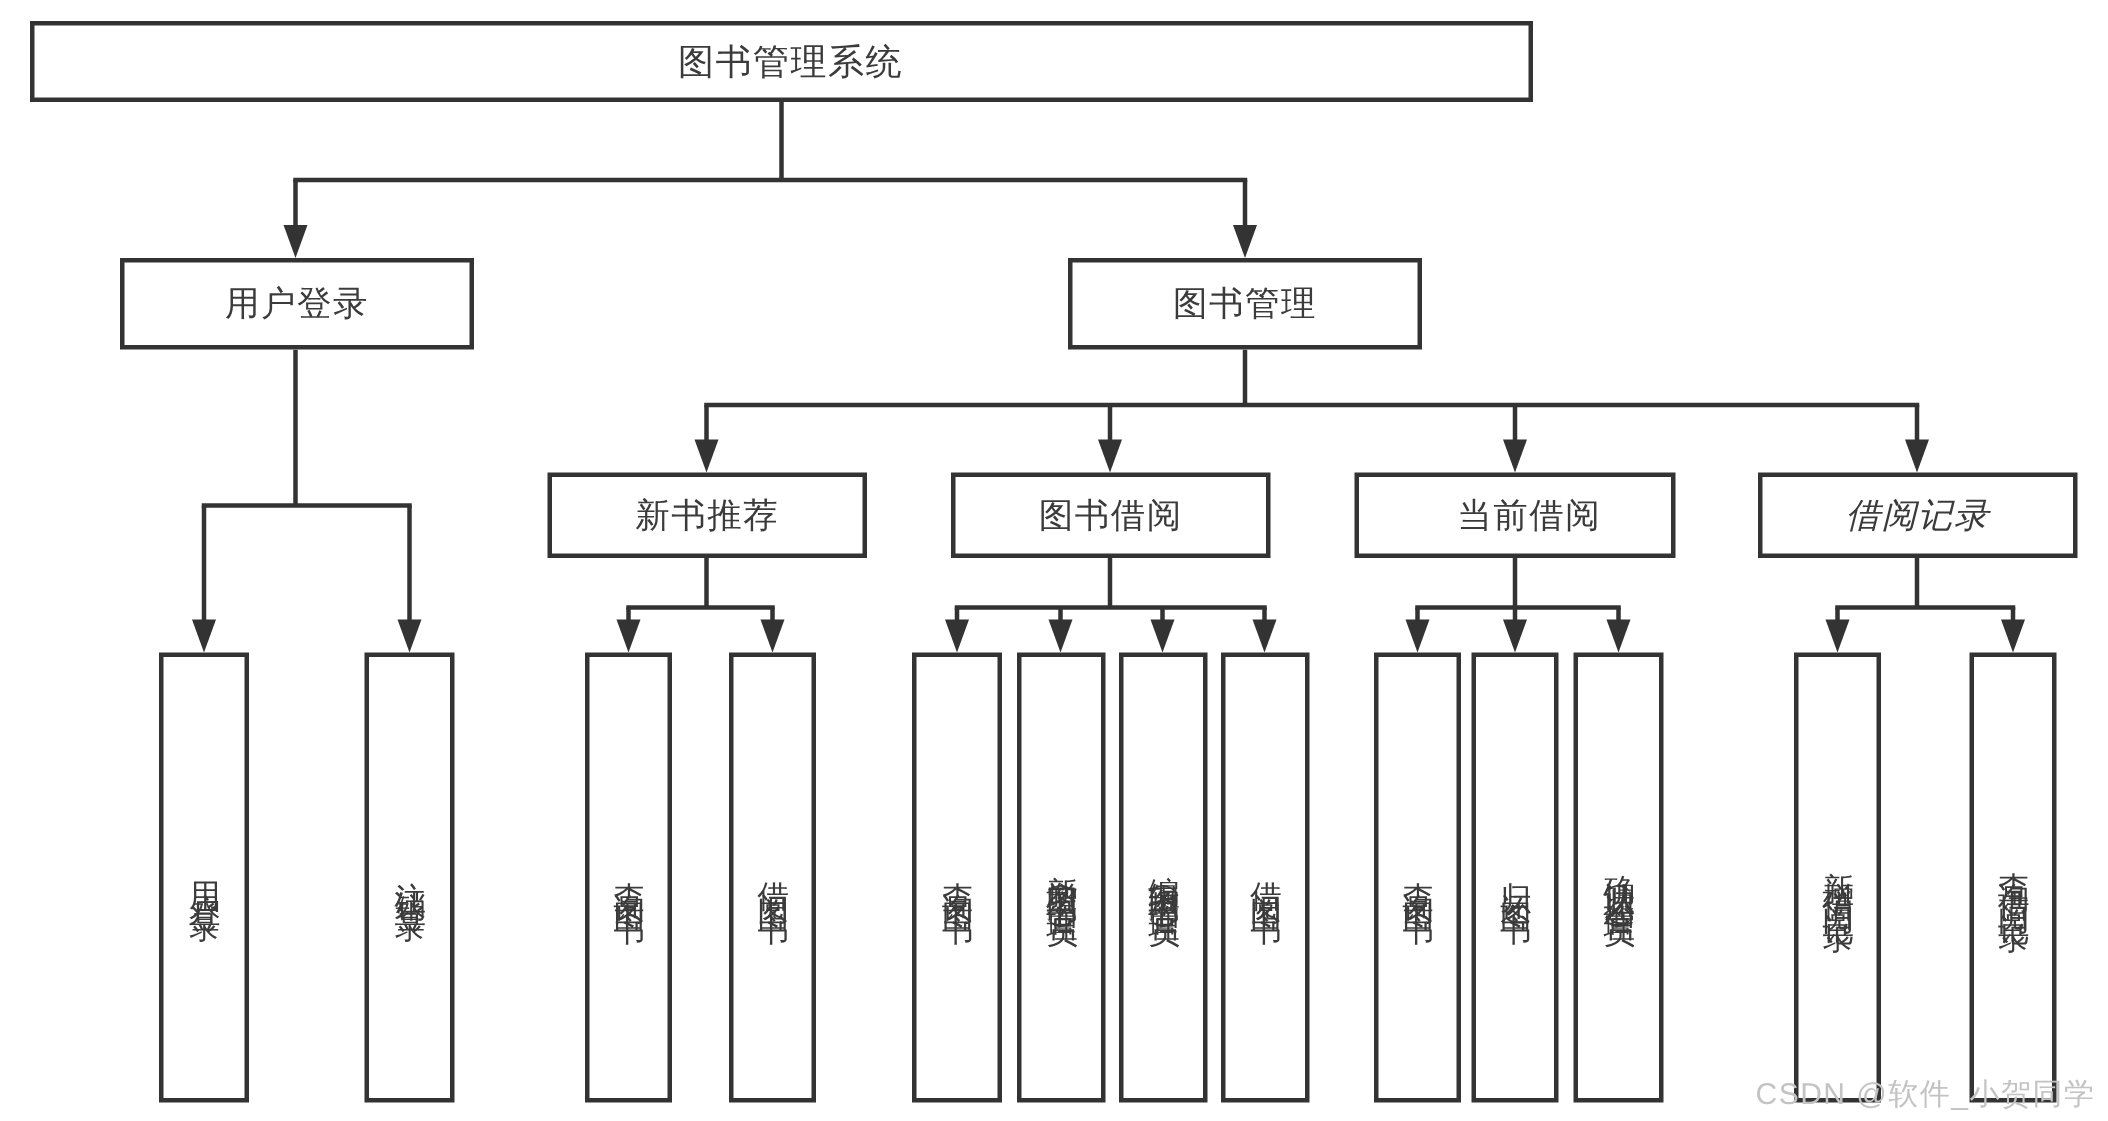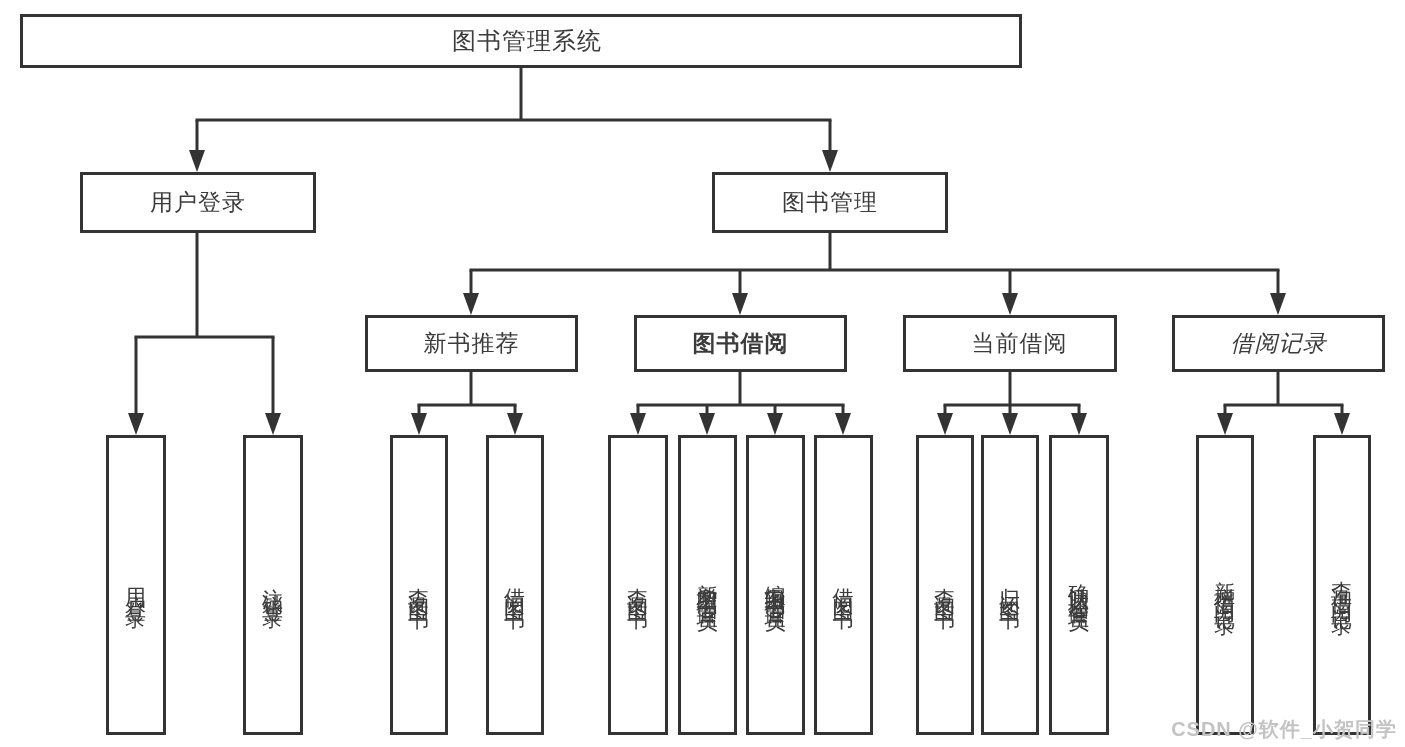--- a/index.html
+++ b/index.html
@@ -38,28 +38,27 @@
   .vnode-tight { letter-spacing: 4px; }
   #watermark {
     position: absolute;
     right: 8px;
     bottom: 4px;
     font-size: 20px;
     color: #c3c3c3;
     letter-spacing: 1px;
     z-index: 10;
     white-space: nowrap;
-    font-weight: bold;
   }
   
   #n-root  { left: 20px;   top: 14px;  width: 1002px; height: 54px; }
   #n-login { left: 80px;   top: 172px; width: 236px;  height: 61px; }
   #n-mgmt  { left: 712px;  top: 172px; width: 236px;  height: 61px; }
   #n-g0 { left: 365px;  top: 315px; width: 213px; height: 57px; }
-  #n-g1 { left: 634px;  top: 315px; width: 213px; height: 57px; font-weight: bold; }
+  #n-g1 { left: 634px;  top: 315px; width: 213px; height: 57px; }
   #n-g2 { left: 903px;  top: 315px; width: 214px; height: 57px; padding-left: 19px; }
   #n-g3 { left: 1172px; top: 315px; width: 213px; height: 57px; font-style: italic; }
   .leaf { top: 435px; height: 300px; }
   #l-b0c0 { left: 106px;  width: 60px; }
   #l-b0c1 { left: 243px;  width: 60px; }
   #l-g0c0 { left: 390px;  width: 58px; }
   #l-g0c1 { left: 486px;  width: 58px; }
   #l-g1c0 { left: 608px;  width: 60px; }
   #l-g1c1 { left: 678px;  width: 59px; }
   #l-g1c2 { left: 746px;  width: 59px; }

